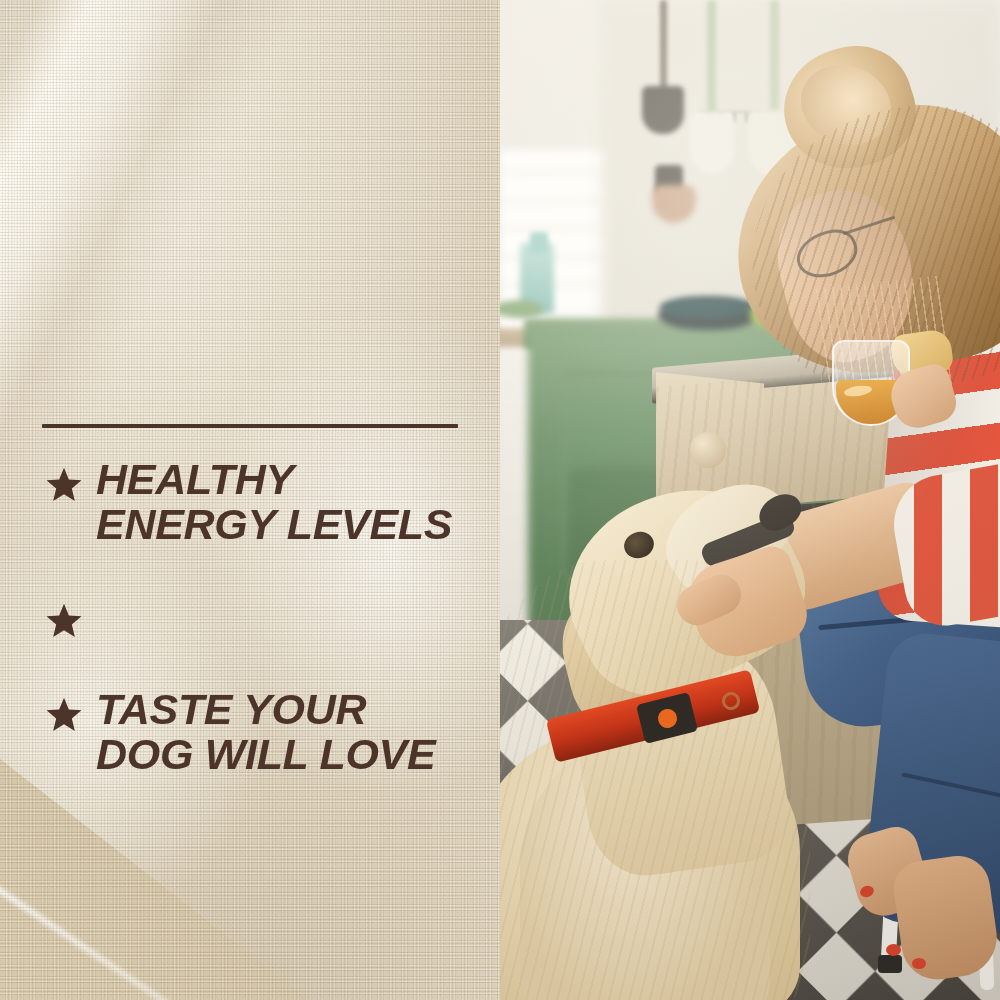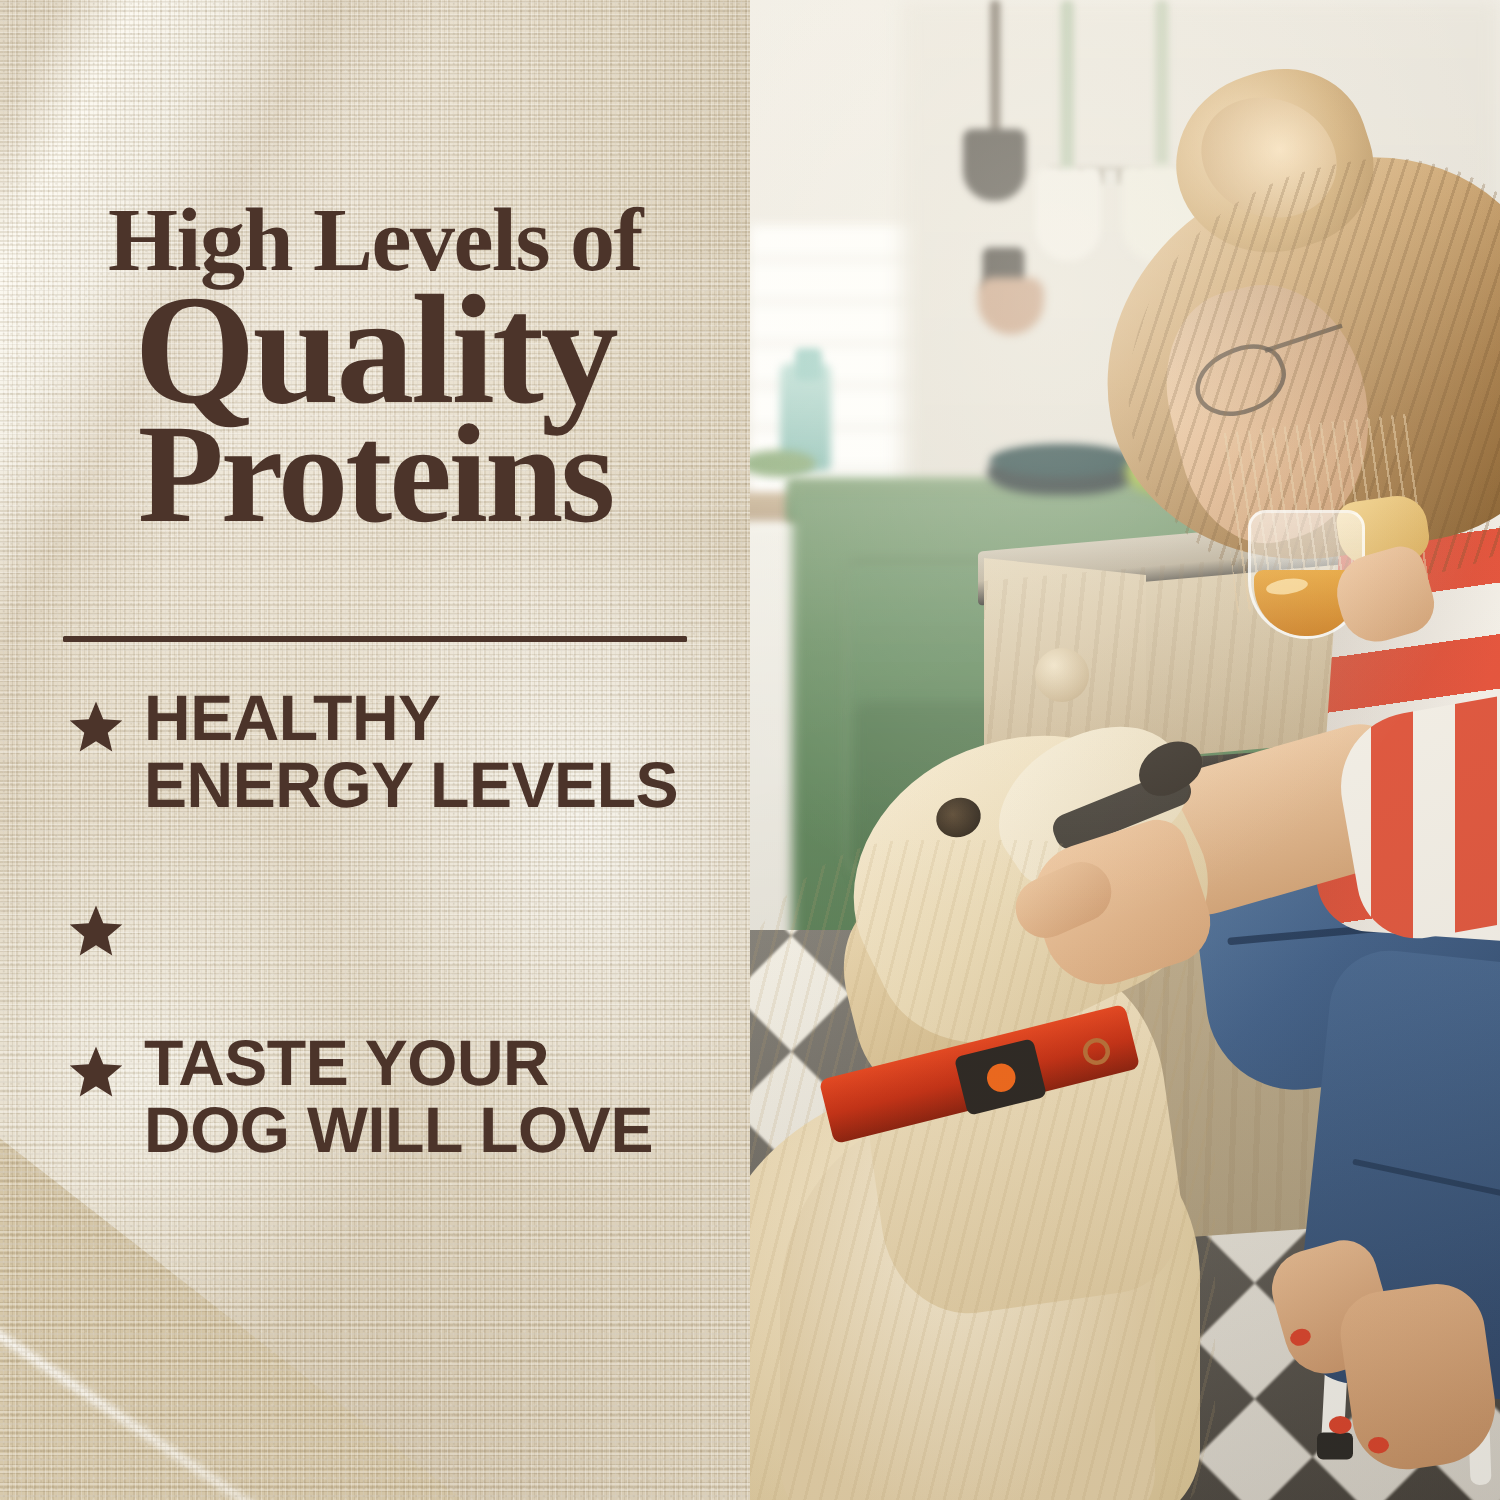--- a/index.html
+++ b/index.html
@@ -98,21 +98,21 @@
   .hl-3 { font-size:94px;  margin-top:-12px; letter-spacing:-2px; }
 
   .divider {
     position:absolute; left:42px; top:424px;
     width:416px; height:4px;
     background:#4c342a;
     border-radius:1px;
   }
 
   .bullets { position:absolute; left:0; top:455px; width:500px; }
-  .bullet-row { display:flex; align-items:flex-start; margin-bottom:44px; padding-left:44px; }
+  .bullet-row { display:flex; align-items:flex-start; margin-bottom:44px; padding-left:44px;font-style:italic; }
   .bullet-row:last-child { margin-bottom:2px; }
   .star-icon {
     flex:0 0 auto;
     width:40px; height:40px;
     margin-top:10px; margin-right:12px;
     color:#4c342a;
     display:block;
   }
   .bullet-text {
     font-family:"Liberation Sans", sans-serif;
@@ -569,25 +569,20 @@
     <div class="burlap-base ph"></div>
     <div class="burlap-folds ph"></div>
     <div class="burlap-fold-tri"></div>
     <div class="burlap-fold-edge"></div>
     <div class="burlap-weave ph"></div>
     <div class="burlap-weave2 ph"></div>
     <div class="burlap-noise ph"></div>
 
     <div class="left-content">
 
-      <div class="headline">
-        <span class="hl-line hl-1">High Levels of</span>
-        <span class="hl-line hl-2">Quality</span>
-        <span class="hl-line hl-3">Proteins</span>
-      </div>
 
       <div class="divider"></div>
 
       <div class="bullets">
 
         <div class="bullet-row">
           <svg class="star-icon" viewBox="0 0 24 24">
             <path fill="currentColor" d="M12 1.6 L14.9 8.7 L22.5 9.2 L16.7 14.1 L18.5 21.6 L12 17.5 L5.5 21.6 L7.3 14.1 L1.5 9.2 L9.1 8.7 Z"></path>
           </svg>
           <div class="bullet-text">HEALTHY

